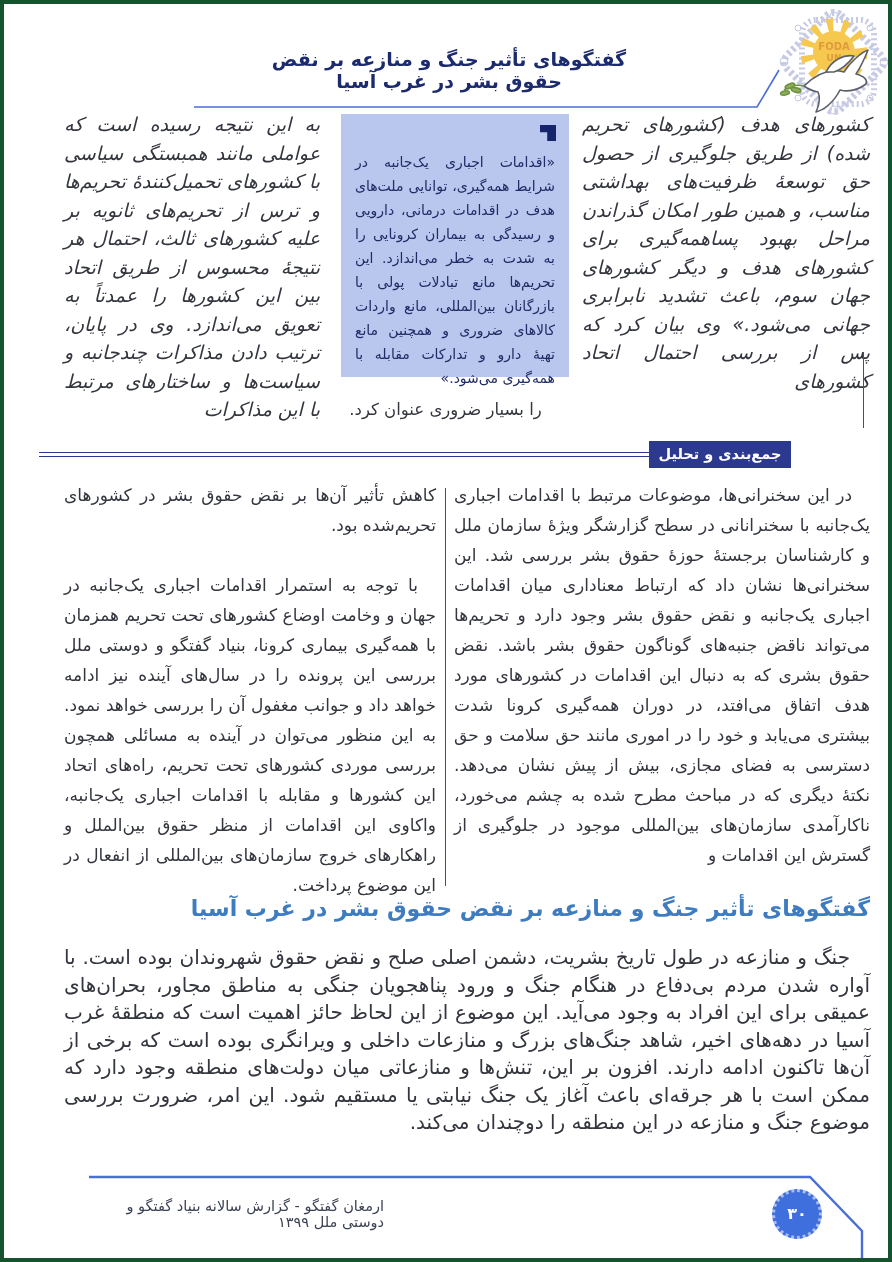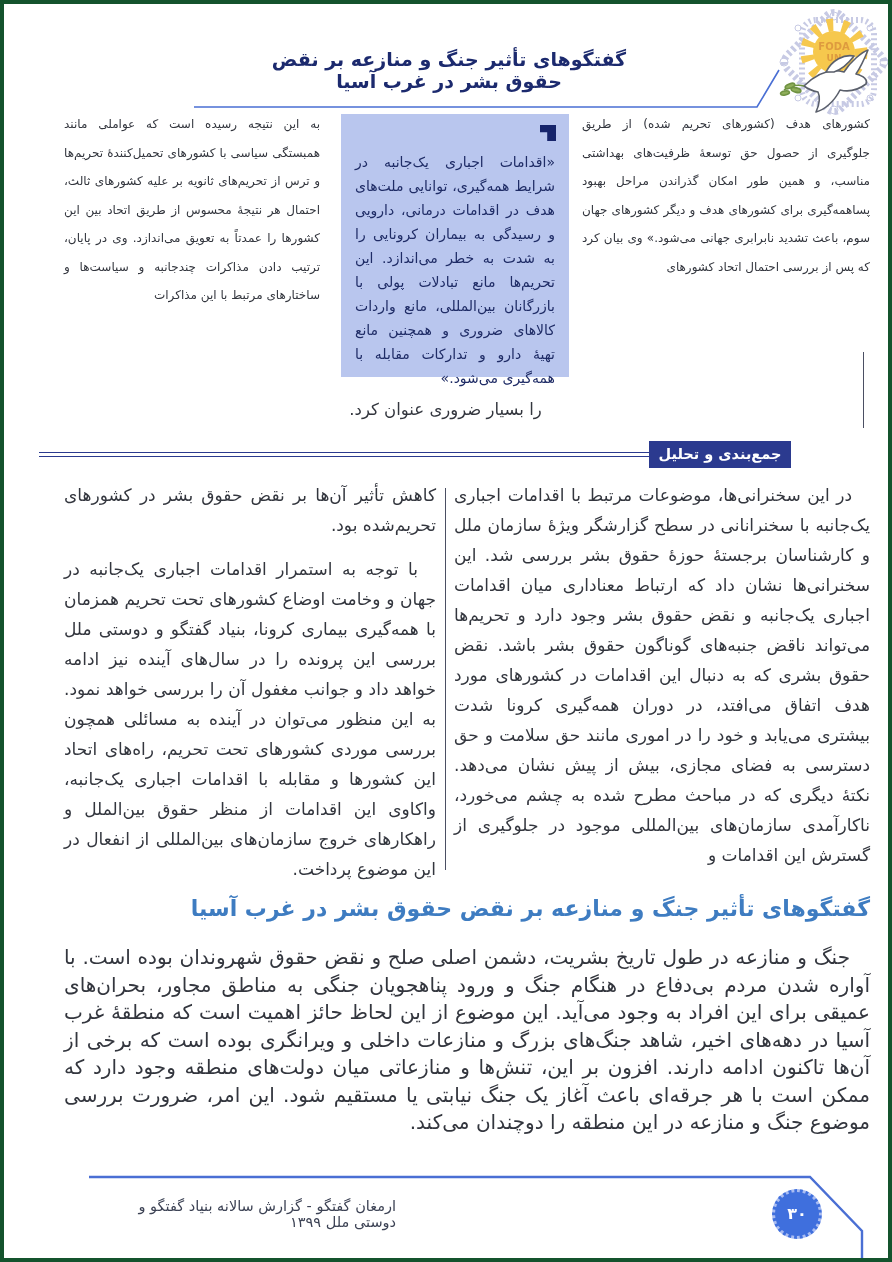--- a/index.html
+++ b/index.html
@@ -22,21 +22,21 @@
     color:#1c2a6e;
   }
   .header-rule { position:absolute; left:185px; top:58px; width:600px; height:50px; }
   .logo { position:absolute; top:2px; left:764px; width:126px; height:130px; }
   
   .section1 {
     position:absolute; top:106px; left:60px; width:806px;
     display:flex; direction:rtl;
   }
   .col-text {
-    font-size:12px; line-height:28.5px; text-align:justify; color:#33363e;
+    font-size:19px; line-height:28.5px; text-align:justify; color:#33363e;font-style:italic;
   }
   .s1-right { width:288px; }
   .s1-left  { flex:1; }
   .pullquote-box {
     width:228px; height:263px;
     margin:4px 13px 0 21px;
     background:#b9c6ee;
     color:#1f2c66;
     font-size:14px; line-height:24px; text-align:justify;
     padding:36px 14px 8px 14px;
@@ -76,42 +76,42 @@
     text-align:center; line-height:27px;
   }
   
   .section2 {
     position:absolute; top:476px; left:60px; width:806px;
     display:flex; direction:rtl;
   }
   .s2-right { width:416px; font-size:17px; line-height:30px; text-align:justify; text-indent:18px; }
   .divider-v2 { width:1px; background:#4b4f63; margin:8px 8px 14px 9px; }
   .s2-left { flex:1; font-size:17px; line-height:30px; text-align:justify; }
-  .s2-left .p2 { margin-top:14px; text-indent:18px; }
+  .s2-left .p2 { margin-top:30px; text-indent:18px; }
   
   .war-heading {
     position:absolute; top:892px; left:60px; width:806px;
     text-align:right; font-weight:bold; font-size:22px; color:#3e7cc1;
   }
   .war-paragraph {
     position:absolute; top:940px; left:60px; width:806px;
     font-size:20px; line-height:27.5px; text-align:justify; text-indent:20px;
   }
   
   .footer-rule { position:absolute; left:0; top:1165px; width:892px; height:97px; }
   .page-number-circle {
     position:absolute; left:768px; top:1185px; width:50px; height:50px;
     border-radius:50%;
     background:#3f6fdd;
     border:3px dotted #aabdf2;
     color:#ffffff; font-weight:bold; font-size:16px;
     text-align:center; line-height:44px;
   }
   .footer-text {
-    position:absolute; left:100px; top:1194px; width:292px;
+    position:absolute; left:88px; top:1194px; width:292px;
     direction:rtl; text-align:right;
     font-size:14.5px; color:#3c4254;
   }
 </style>
 </head>
 <body>
 
 <div class="page">
 
   <div class="header-title">گفتگوهای تأثیر جنگ و منازعه بر نقض حقوق بشر در غرب آسیا</div>

